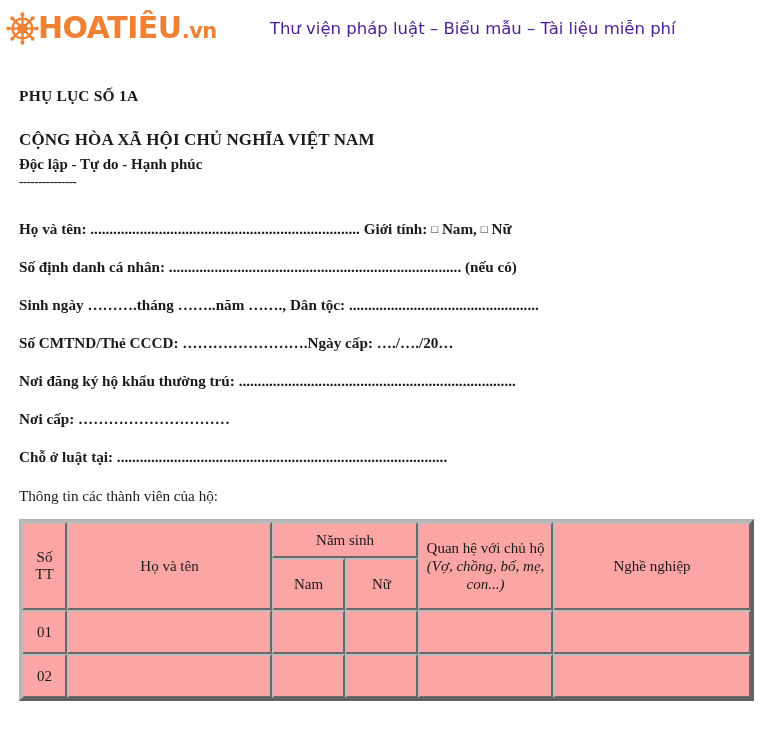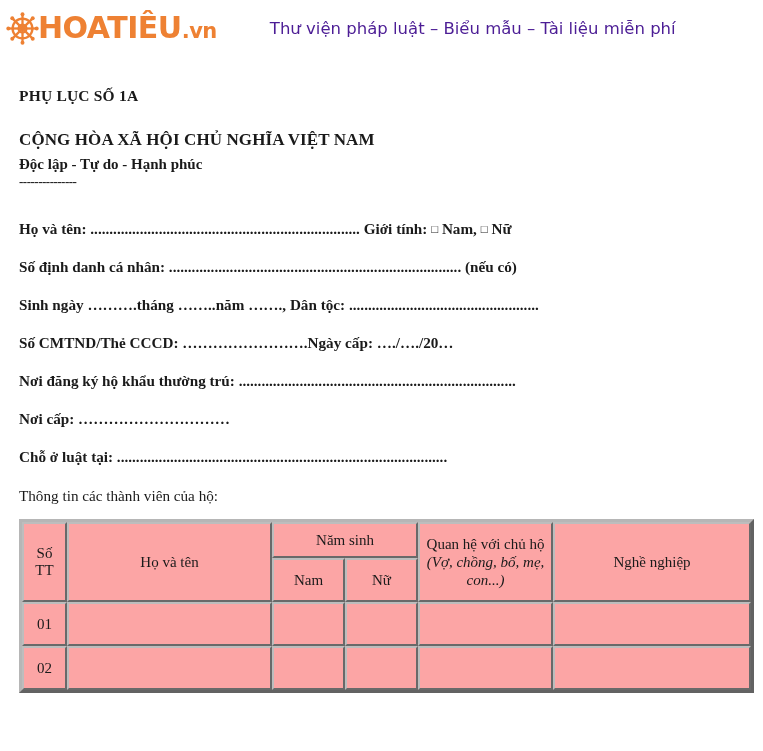--- a/index.html
+++ b/index.html
@@ -143,21 +143,21 @@
   td.row-index {
     font-size: 15px;
   }
   .col-stt   { width: 45px; }
   .col-name  { width: 205px; }
   .col-nam   { width: 73px; }
   .col-nu    { width: 73px; }
   .col-rel   { width: 135px; }
   .col-job   { width: 198px; }
   .hdr-row-1 td { height: 36px; }
-  .hdr-row-2 td { height: 44px; }
+  .hdr-row-2 td { height: 52px; }
   .body-row td  { height: 44px; }
 </style>
 </head>
 <body>
 
 <div class="brand-bar">
   <div class="logo-block">
     <svg class="wheel-icon" viewBox="0 0 100 100">
       <g fill="none" stroke="#ee8133" stroke-width="7">
         <circle cx="50" cy="50" r="30"></circle>

